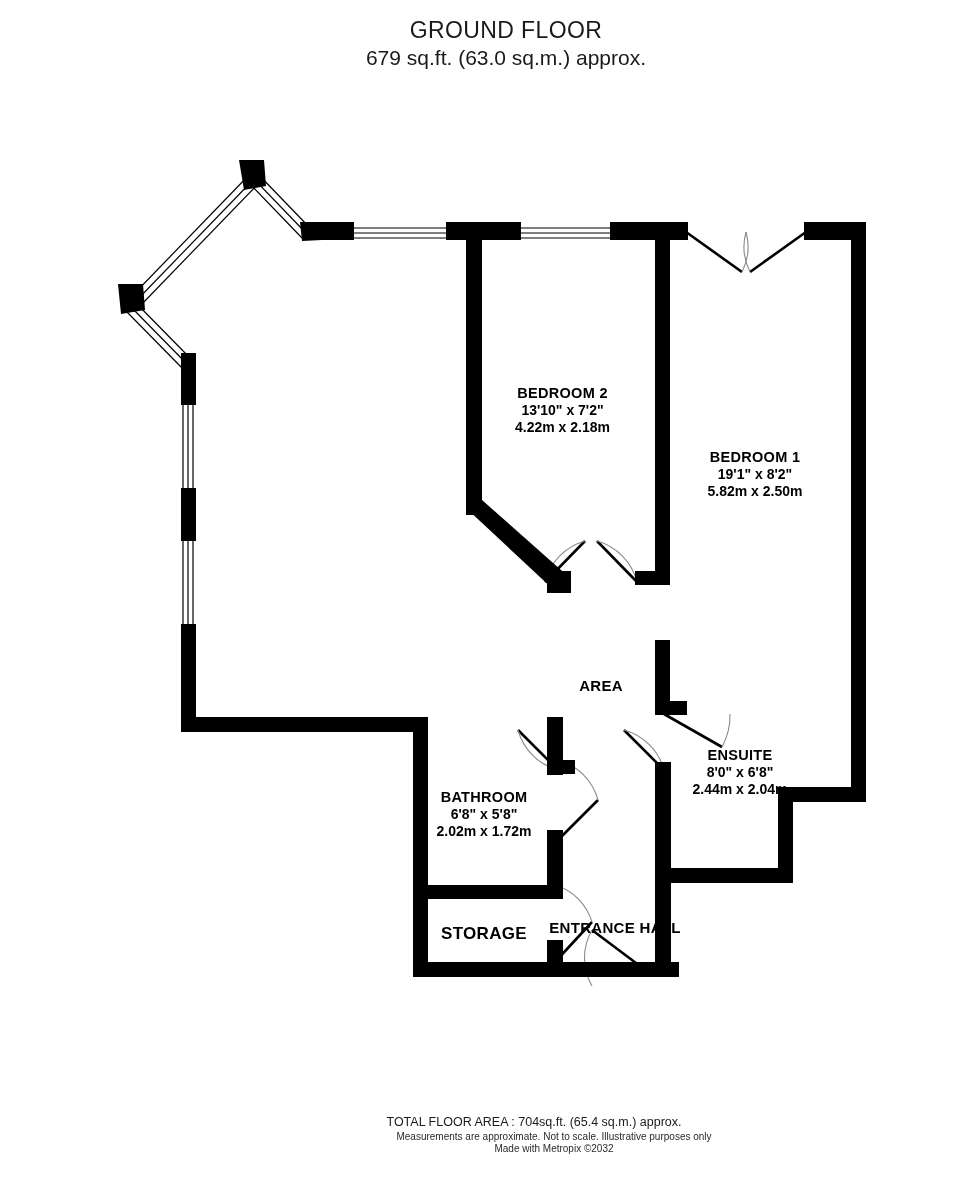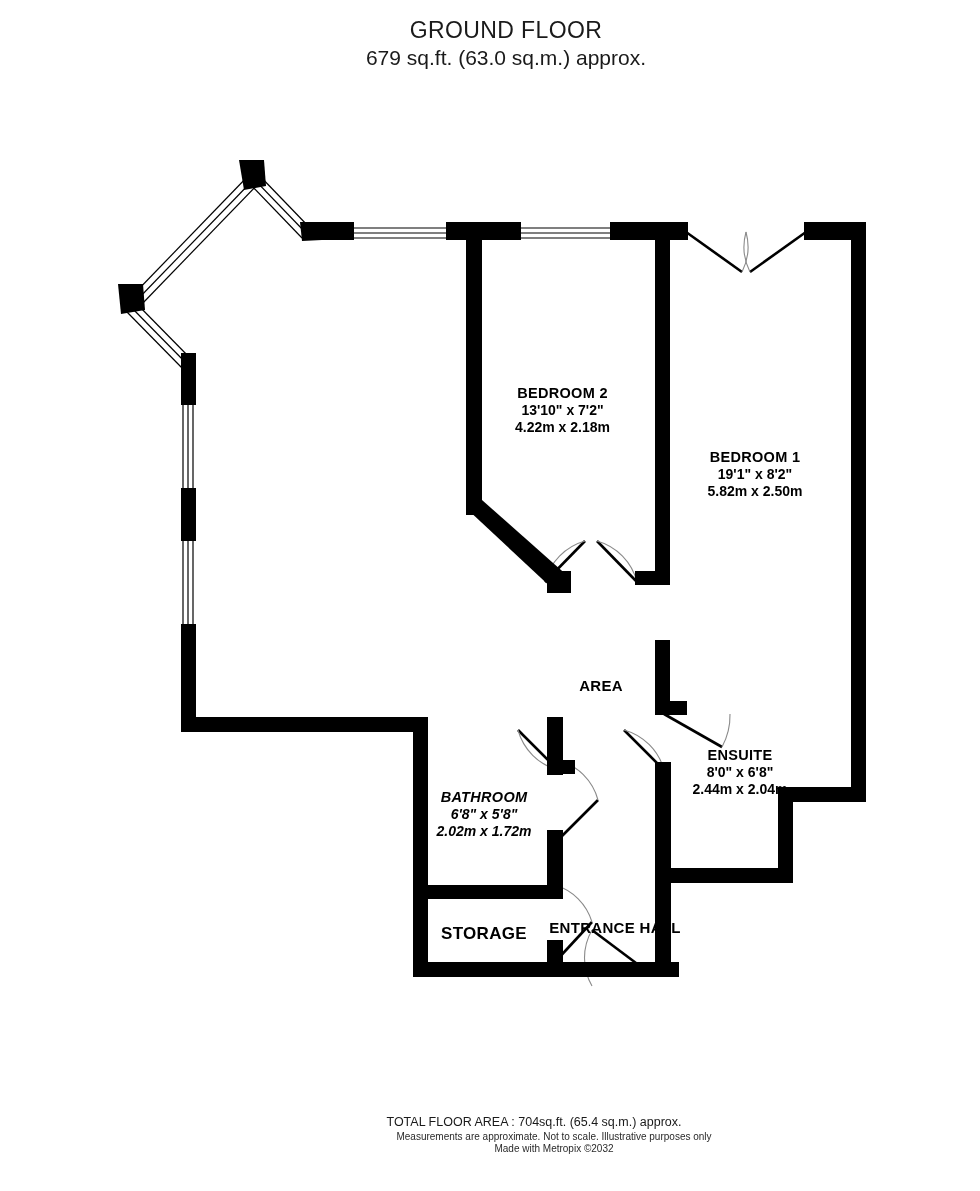--- a/index.html
+++ b/index.html
@@ -76,21 +76,21 @@
   .room-label .rl-imp,
   .room-label .rl-met {
     font-size: 14px;
     line-height: 16.5px;
   }
   #label-dining { left: 160px; top: 570px; width: 410px; }
   #label-dining .rl-name { font-size: 16px; line-height: 19px; }
   #label-dining .rl-imp, #label-dining .rl-met { font-size: 15px; line-height: 18px; }
   #label-bed2 { left: 460px; top: 385px; width: 205px; }
   #label-bed1 { left: 650px; top: 449px; width: 210px; }
-  #label-bath { left: 385px; top: 789px; width: 198px; font-style: italic; }
+  #label-bath { left: 385px; top: 789px; width: 198px; }
   #label-ensuite { left: 640px; top: 747px; width: 200px; }
   #label-hall { left: 540px; top: 677px; width: 122px; }
   #label-hall .rl-name { font-size: 15px; }
   #label-storage { left: 403px; top: 925px; width: 162px; }
   #label-storage .rl-name { font-size: 17px; }
   #label-entrance {
     left: 549px; top: 919px; width: 132px;
     text-align: left;
     overflow: hidden;
   }

